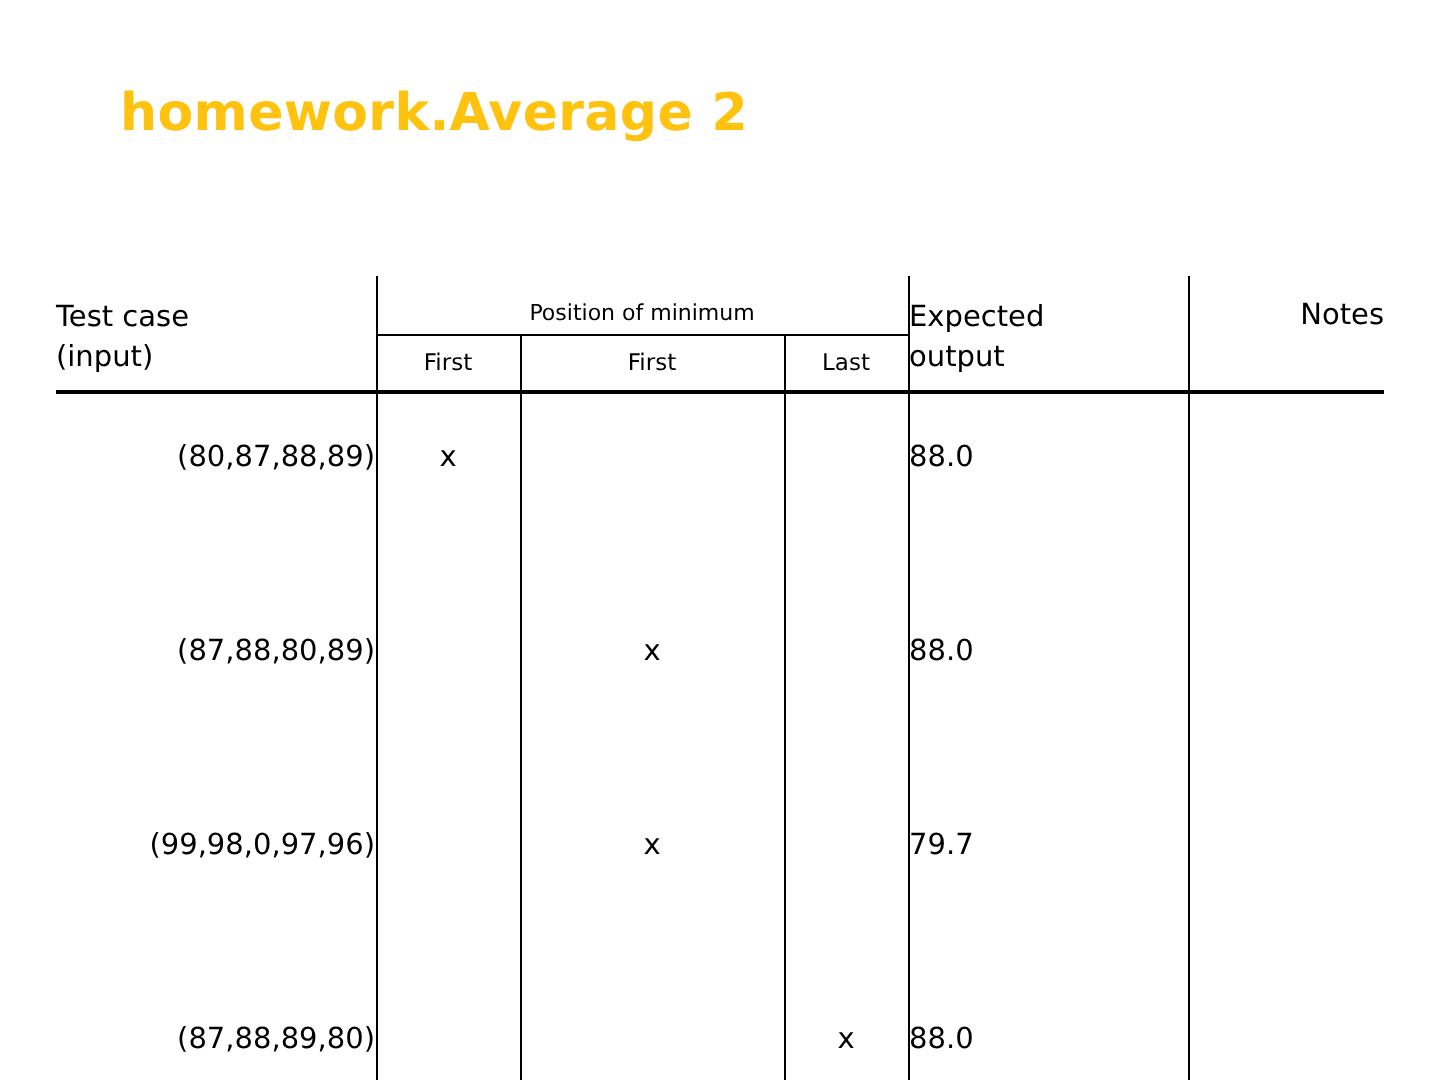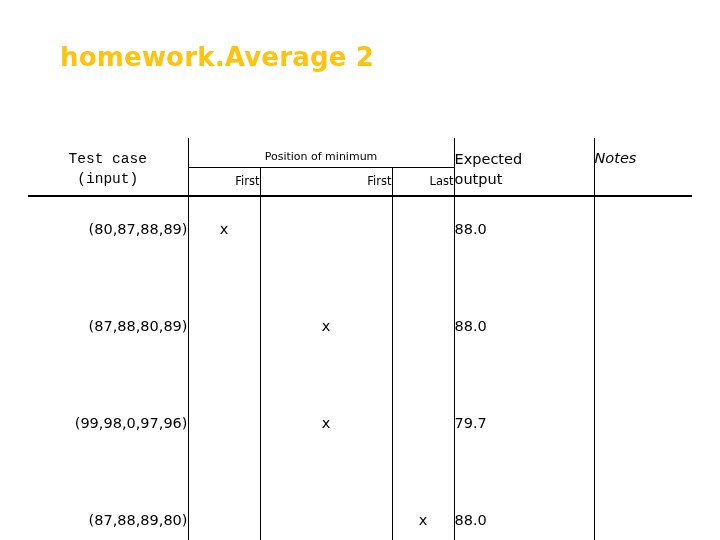--- a/index.html
+++ b/index.html
@@ -43,50 +43,47 @@
   table.spec td, table.spec th {
     padding: 0;
     vertical-align: top;
     font-weight: normal;
   }
   
   .vline-l { border-left: 1px solid #000000; }
   .vline-r { border-right: 1px solid #000000; }
 
   .hdr-testcase {
-    text-align: center;
     font-size: 14.5px;
     line-height: 1.35;
     padding-top: 12px !important;
     padding-bottom: 6px !important;
-    font-family: Liberation Mono, monospace;
   }
   .hdr-position {
     text-align: center;
     font-size: 11px;
     padding-top: 12px !important;
     padding-bottom: 4px !important;
     border-bottom: 1px solid #000000;
   }
   .hdr-sub {
-    text-align: right;
+    text-align: center;
     font-size: 11.5px;
     padding-top: 6px !important;
     padding-bottom: 7px !important;
   }
   .hdr-expected {
     font-size: 14.5px;
     line-height: 1.35;
     padding-top: 12px !important;
   }
   .hdr-notes {
-    text-align: left;
-    font-size: 14.5px;
-    padding-top: 12px !important;
-    font-style: italic;
+    text-align: right;
+    font-size: 14.5px;
+    padding-top: 12px !important;
   }
   .rule-row td {
     height: 0;
     line-height: 0;
     font-size: 0;
   }
   .thick-rule {
     border-bottom: 2px solid #000000;
   }
   .body-row td {

